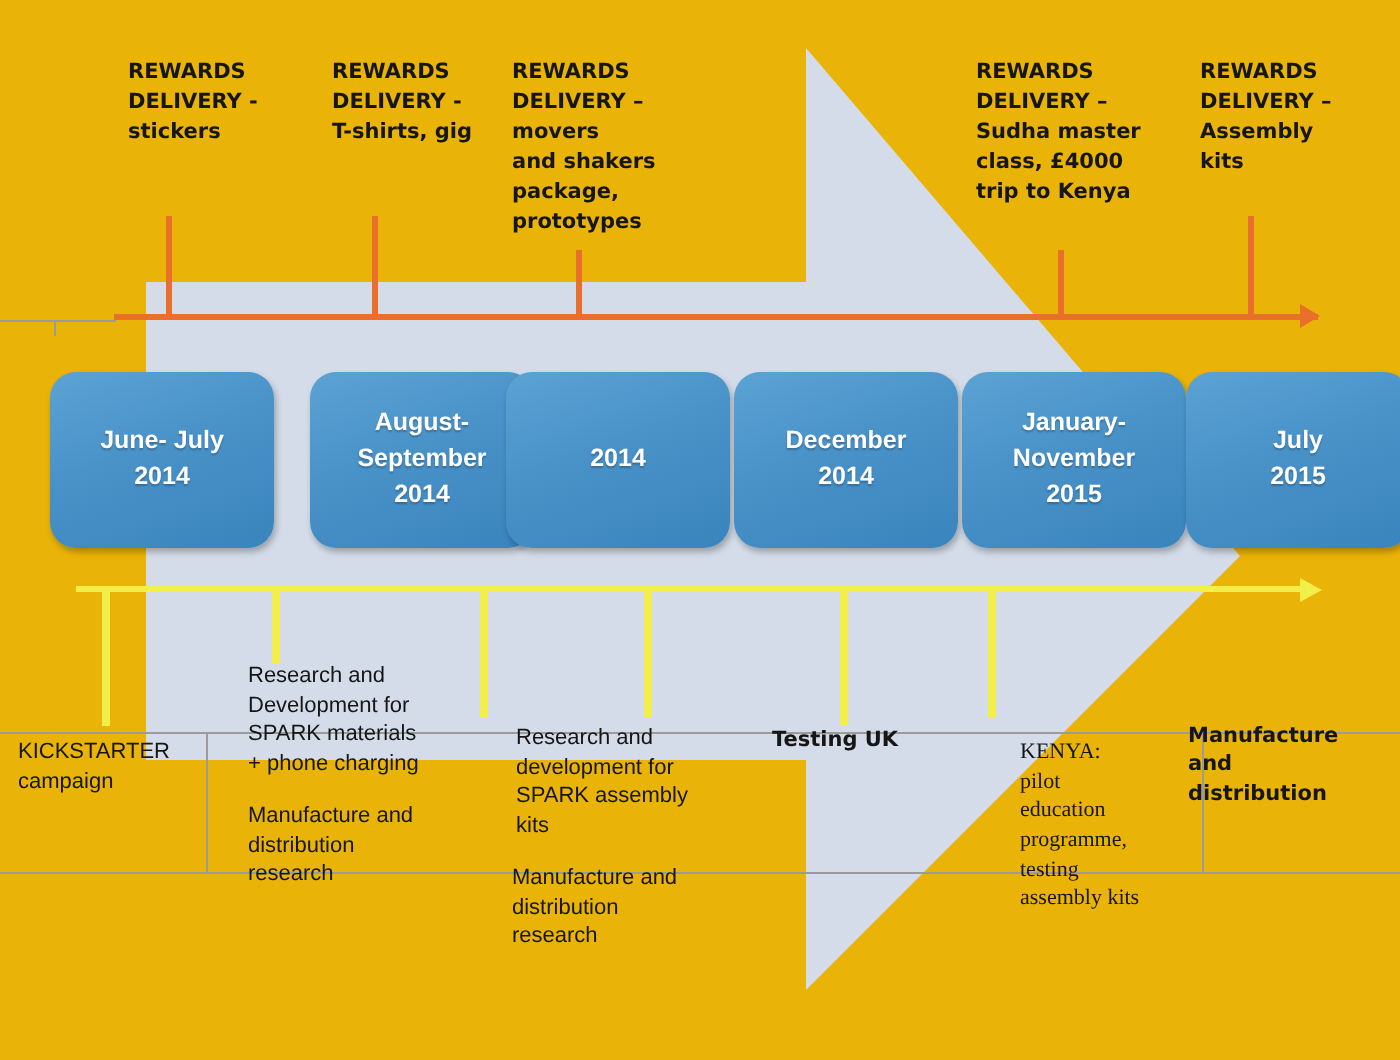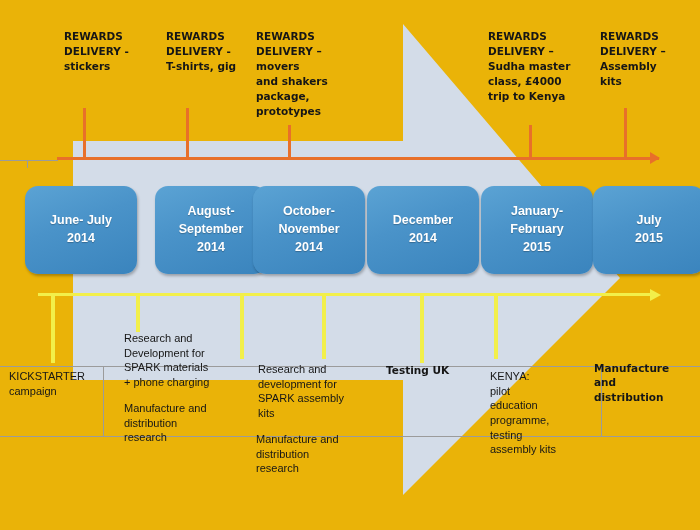--- a/index.html
+++ b/index.html
@@ -171,31 +171,29 @@
   <div class="phase-box" style="left:25px; top:186px;">
     <span>June- July</span>
     <span>2014</span>
   </div>
   <div class="phase-box" style="left:155px; top:186px;">
     <span>August-
 September</span>
     <span>2014</span>
   </div>
   <div class="phase-box" style="left:253px; top:186px;">
-    <span>October-
-November</span>
     <span>2014</span>
   </div>
   <div class="phase-box" style="left:367px; top:186px;">
     <span>December</span>
     <span>2014</span>
   </div>
   <div class="phase-box" style="left:481px; top:186px;">
     <span>January-
-February</span>
+November</span>
     <span>2015</span>
   </div>
   <div class="phase-box" style="left:593px; top:186px;">
     <span>July</span>
     <span>2015</span>
   </div>
 
   <div class="yellow-axis" style="left:38px; top:293px; width:619px;"></div>
   <div class="yellow-head" style="left:650px; top:289px;"></div>
 
@@ -216,21 +214,21 @@
 distribution
 research</div>
   <div class="lbl lbl-bot" style="left:258px; top:362px; width:120px;">Research and
 development for
 SPARK assembly
 kits</div>
   <div class="lbl lbl-bot" style="left:256px; top:432px; width:122px;">Manufacture and
 distribution
 research</div>
   <div class="lbl lbl-bot-alt" style="left:386px; top:363px; width:90px;">Testing UK</div>
-  <div class="lbl lbl-bot" style="left:490px; top:369px; width:92px;">KENYA:
+  <div class="lbl lbl-bot" style="left:510px; top:369px; width:92px;font-family:Liberation Serif, serif;">KENYA:
 pilot
 education
 programme,
 testing
 assembly kits</div>
   <div class="lbl lbl-bot-alt" style="left:594px; top:361px; width:94px;">Manufacture and
 distribution</div>
 
 </div>
 

